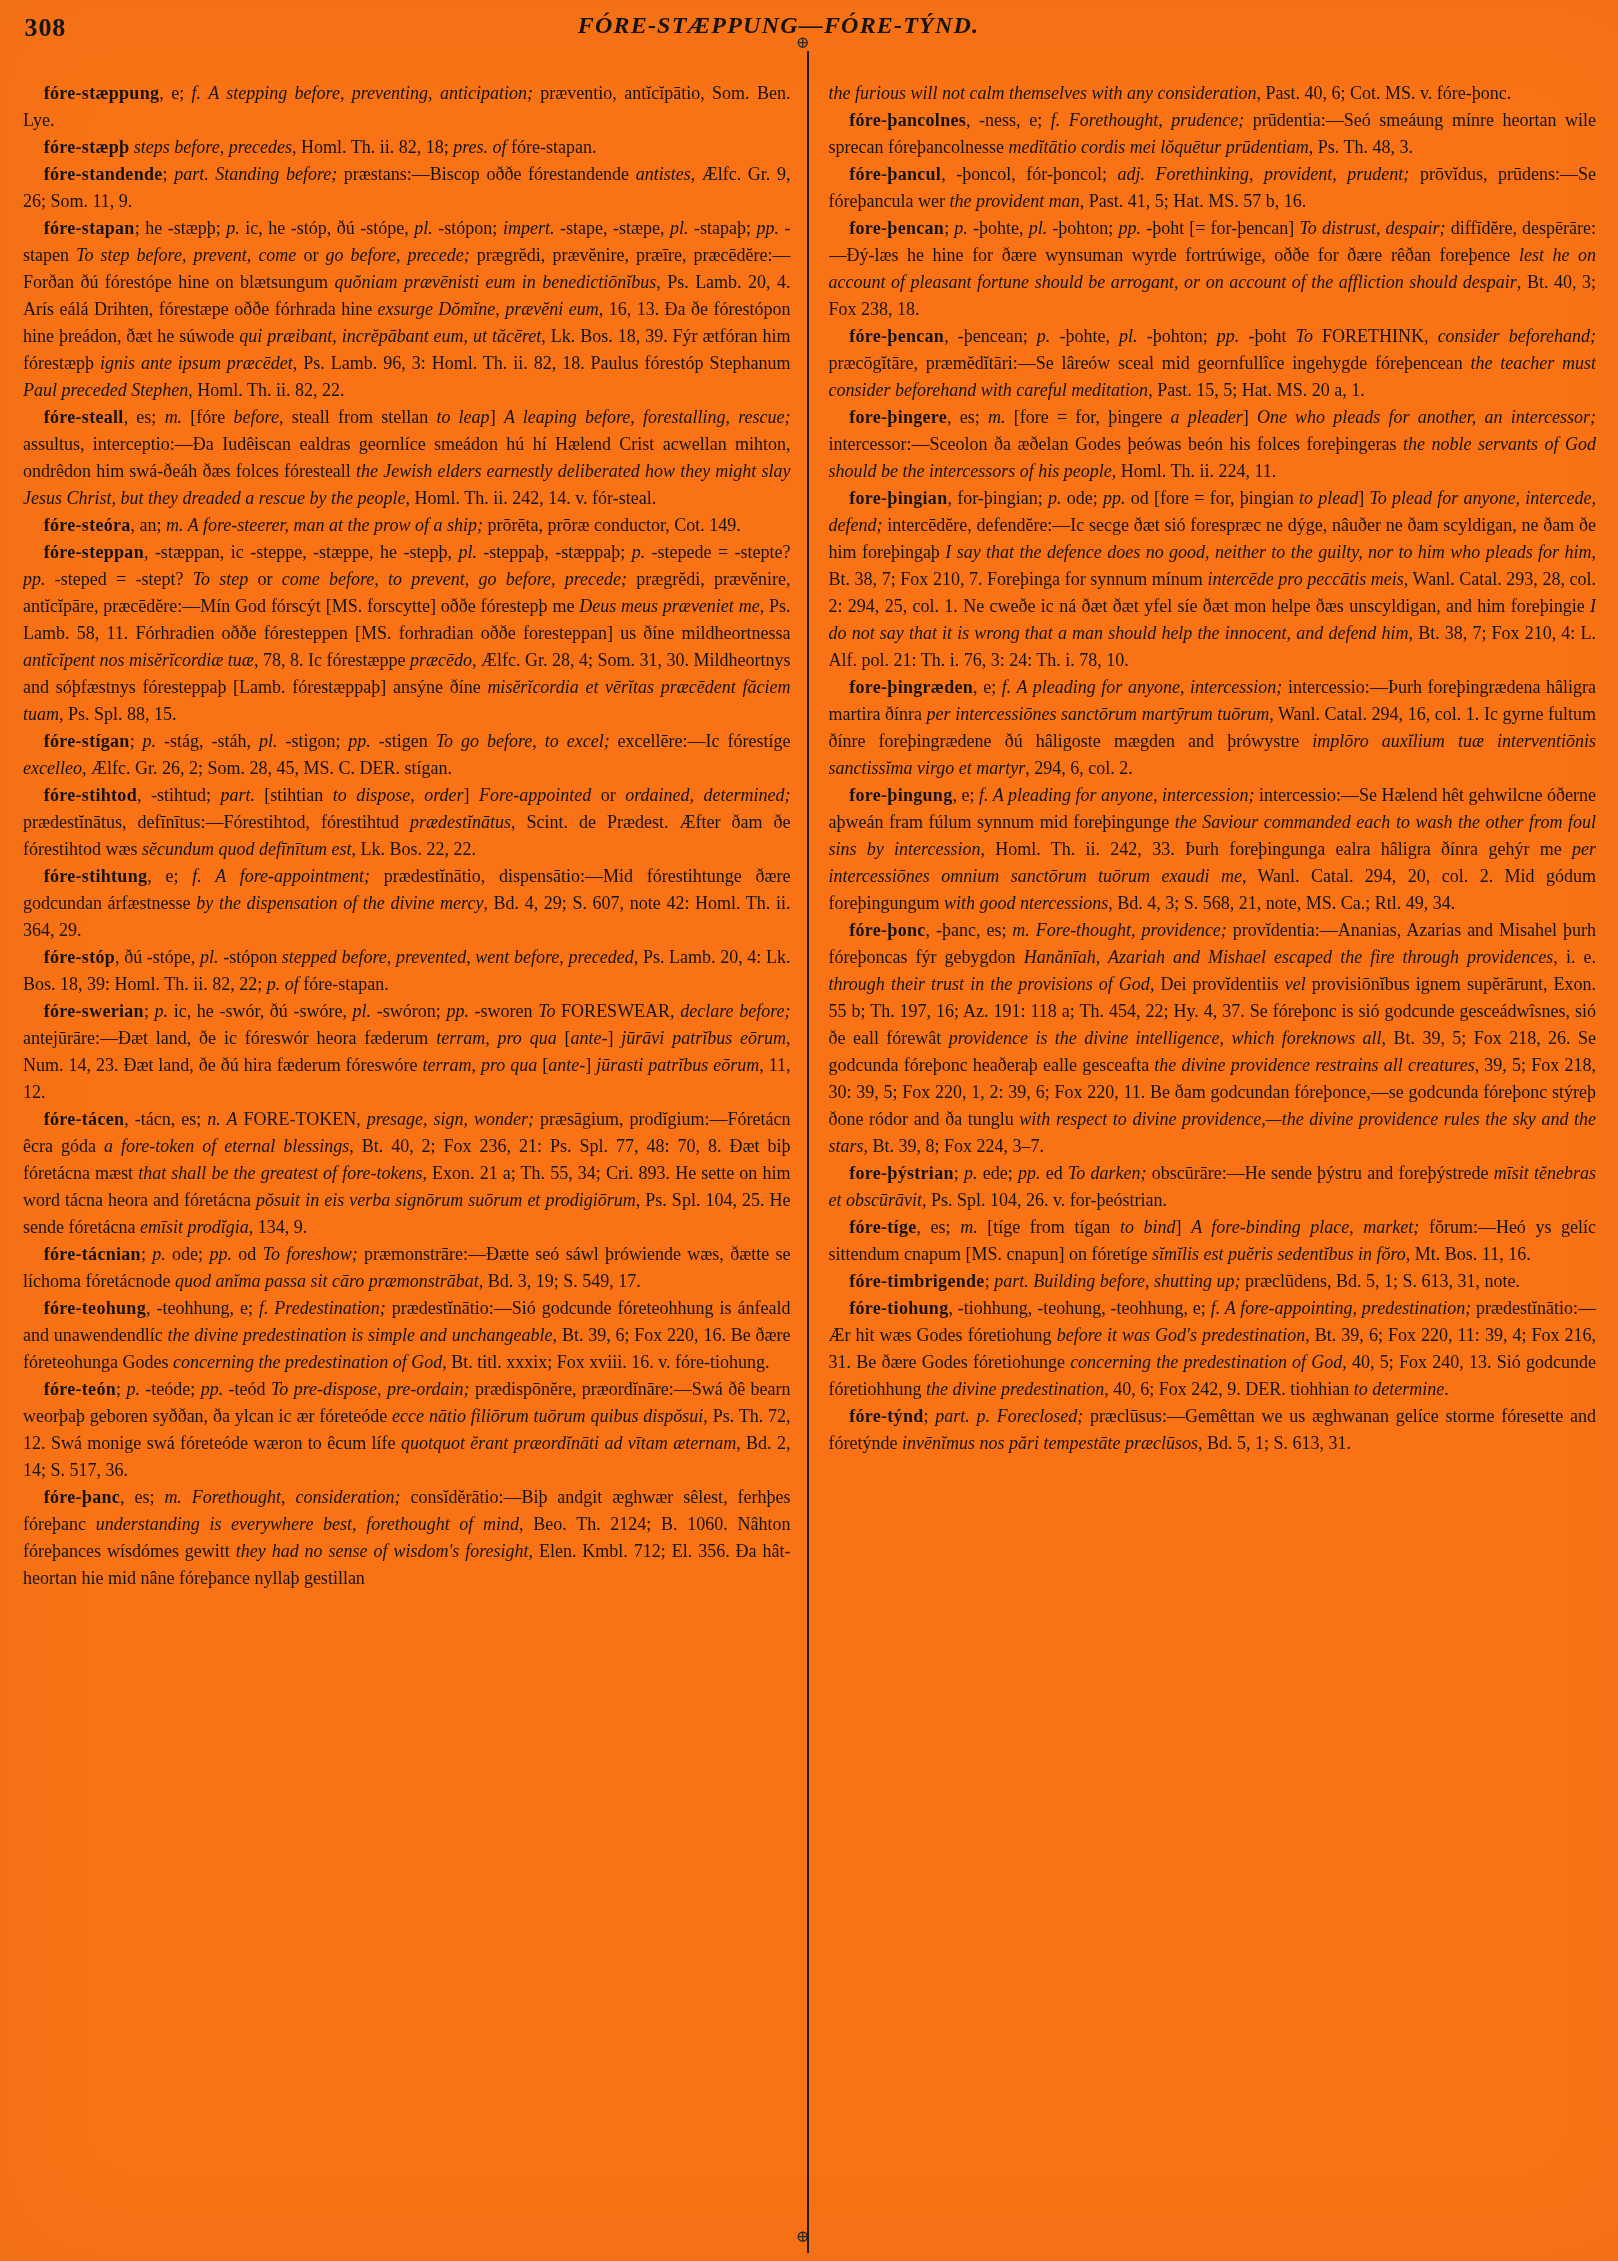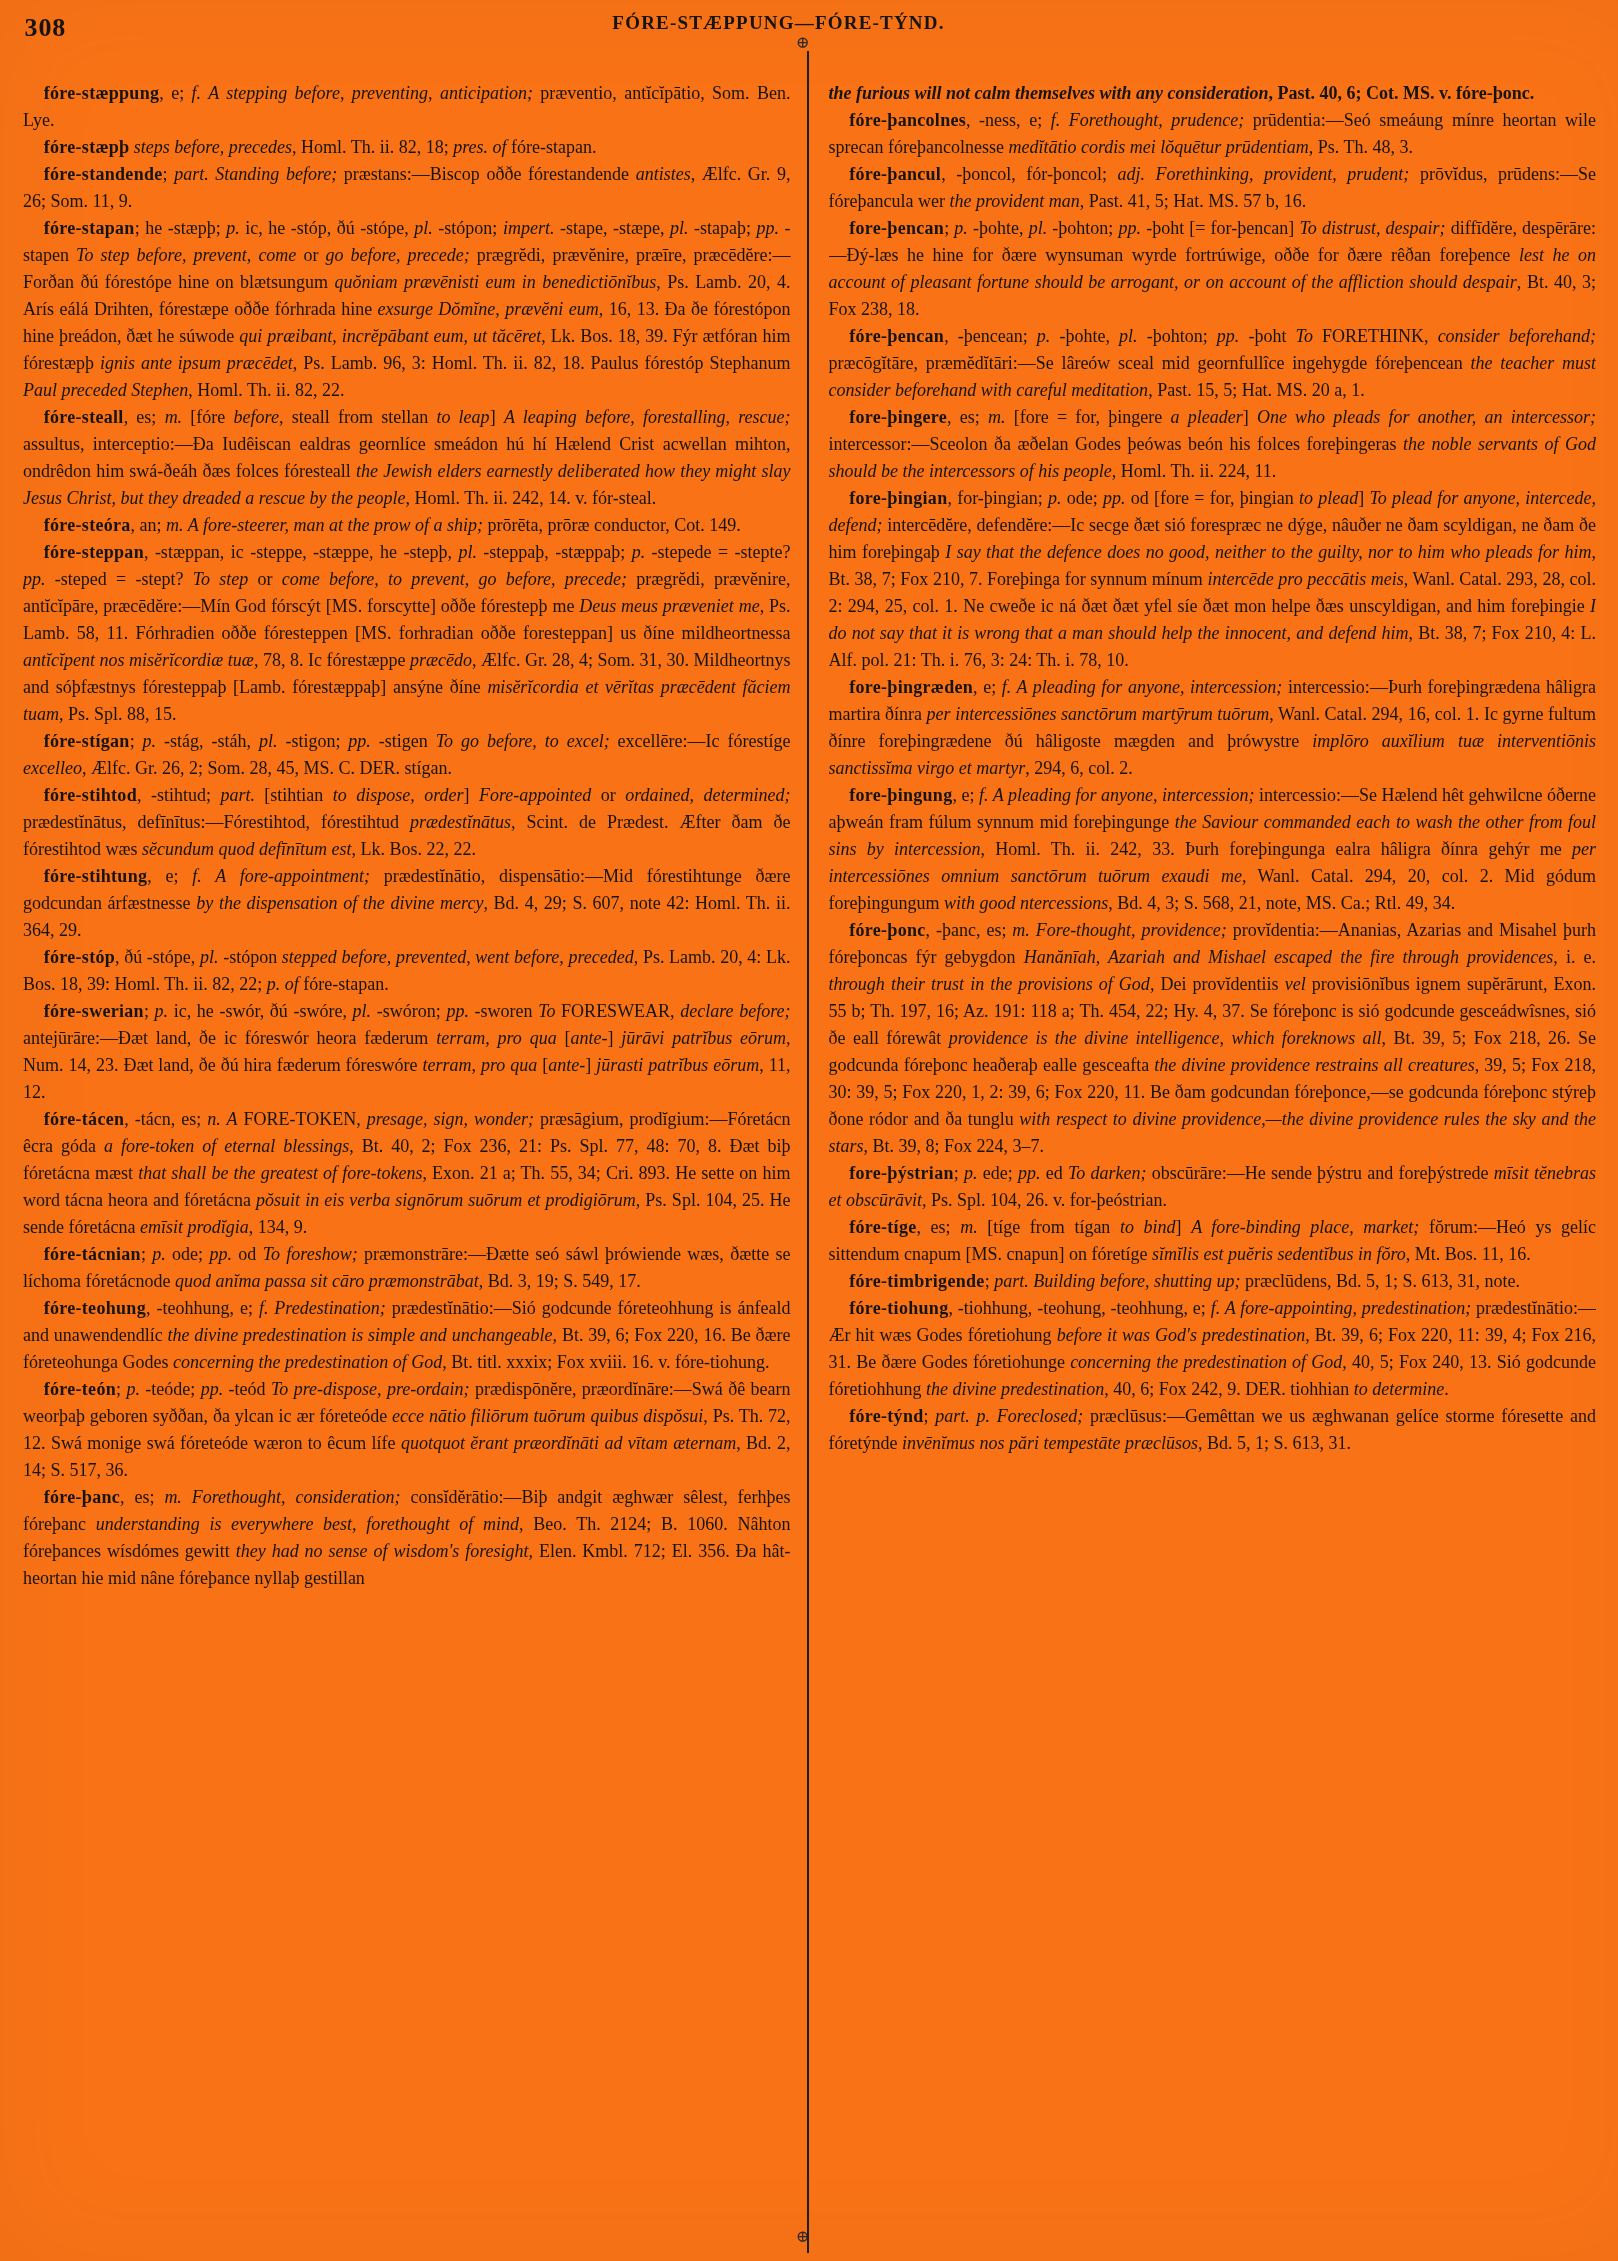--- a/index.html
+++ b/index.html
@@ -19,23 +19,24 @@
     top: 13px; left: 24.6px;
     font-size: 26px;
     font-weight: 700;
     letter-spacing: 0.8px;
   }
   .page-title {
     position: absolute;
     top: 11.5px; left: 0;
     width: 1557px;
     text-align: center;
-    font-size: 19px;
+    font-size: 24px;
     font-weight: 700;
     letter-spacing: 1.2px;
+    font-style: italic;
   }
   .mark {
     position: absolute;
     left: 796px;
     font-size: 16.4px;
     color: #2a2a2a;
   }
   .mark-top { top: 33px; }
   .mark-bottom { top: 2227px; }
   .divider {
@@ -59,21 +60,21 @@
     height: 2163px;
     overflow: hidden;
     font-size: 18px;
     line-height: 27px;
     text-align: justify;
   }
   .entry {
     margin: 0;
     text-indent: 1.15em;
   }
-  .entry.cont { text-indent: 0; font-weight: bold; }
+  .entry.cont { text-indent: 0; }
   .hw {
     font-weight: 700;
     letter-spacing: 0.3px;
   }
 </style>
 </head>
 <body>
 
 <div class="page">
   <div class="page-number">308</div>

